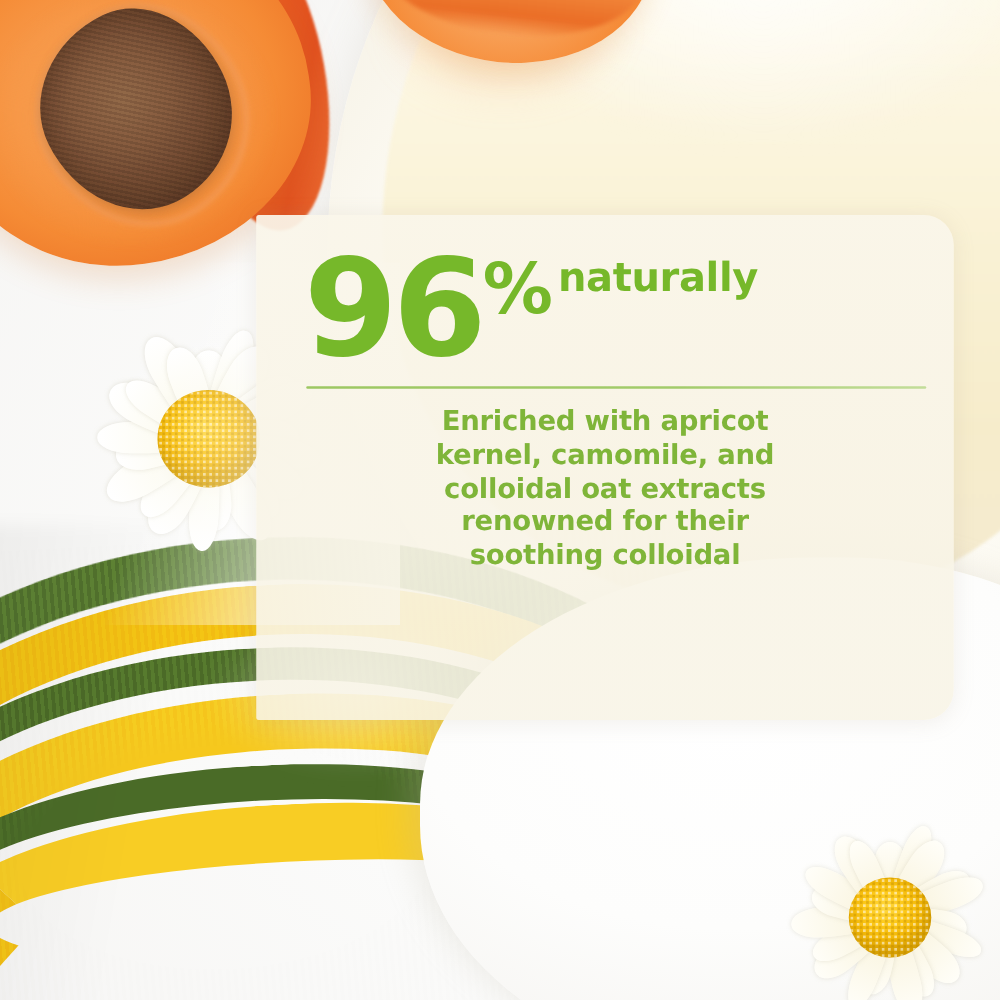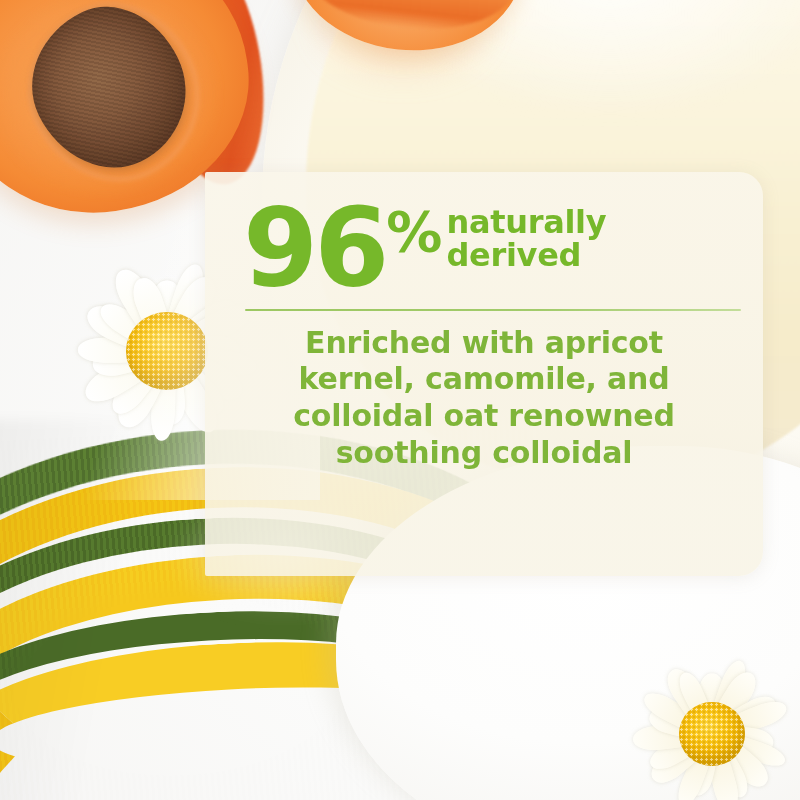--- a/index.html
+++ b/index.html
@@ -246,21 +246,21 @@
 
   .rule{
     height:2px;margin:14px 22px 0 40px;
     background:linear-gradient(90deg,#8cbf4a 0%,#93c455 60%,#b9d98c 100%);
     opacity:.85;border-radius:2px;
   }
 
   .body-copy{
     margin-top:14px;padding:0 24px;
     text-align:center;
-    font-size:30px;line-height:1.22;font-weight:600;
+    font-size:22px;line-height:1.22;font-weight:600;
     color:#7fb539;letter-spacing:-.2px;
   }
   .body-copy span{display:block;}
 </style>
 </head>
 <body>
 
 <div id="stage">
 
   <div class="layer surface"></div>
@@ -355,29 +355,29 @@
   </div>
 
   <div class="card">
     <div class="card-inner">
 
       <div class="head">
         <div class="big-num">96</div>
         <div class="pct">%</div>
         <div class="claim">
           <span>naturally</span>
-          <span>derived</span>
         </div>
       </div>
 
       <div class="rule"></div>
 
       <div class="body-copy">
         <span>Enriched with apricot</span>
         <span>kernel, camomile, and</span>
-        <span>colloidal oat renowned</span>
+        <span>colloidal oat extracts</span>
+        <span>renowned for their</span>
         <span>soothing colloidal</span>
       </div>
 
     </div>
   </div>
 
 </div>
 
 </body></html>

